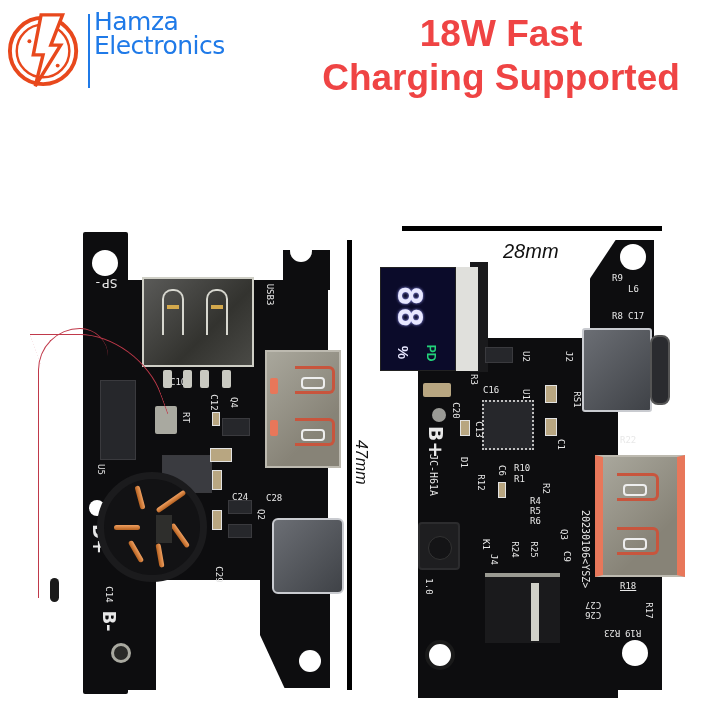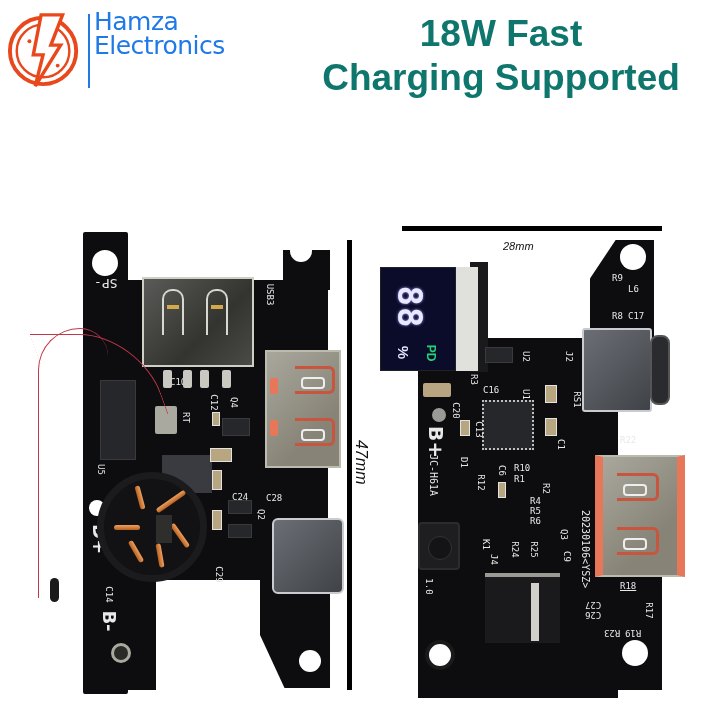--- a/index.html
+++ b/index.html
@@ -7,27 +7,27 @@
   body { position: relative; font-family: "Liberation Sans", sans-serif; }
 
   
   .logo { position: absolute; left: 4px; top: 6px; width: 250px; height: 90px; }
   .logo-icon { position: absolute; left: 2px; top: 4px; width: 78px; height: 78px; }
   .logo-divider { position: absolute; left: 84px; top: 8px; width: 2px; height: 74px; background: #1f7ae8; }
   .logo-text { position: absolute; left: 90px; top: 4px; color: #1f7ae8; font-size: 25px; line-height: 24px; font-family: "DejaVu Sans", sans-serif; font-weight: normal; letter-spacing: -0.5px; }
   .logo-text div { white-space: nowrap; }
 
   
-  .headline { position: absolute; left: 282px; top: 12px; width: 438px; text-align: center; color: #0f766e; font-family: "Liberation Sans", sans-serif; font-weight: bold; font-size: 37px; line-height: 44px; }
+  .headline { position: absolute; left: 282px; top: 12px; width: 438px; text-align: center; color: #ef4444; font-family: "Liberation Sans", sans-serif; font-weight: bold; font-size: 37px; line-height: 44px; }
   .headline .line2 { font-size: 37px; }
 
   
   .dim-vline { position: absolute; left: 347px; top: 240px; width: 5px; height: 450px; background: #000; }
   .dim-hline { position: absolute; left: 402px; top: 226px; width: 260px; height: 5px; background: #000; }
-  .dim-label-h { position: absolute; left: 503px; top: 240px; font-style: italic; font-size: 11px; color: #111; }
+  .dim-label-h { position: absolute; left: 503px; top: 240px; font-style: italic; font-size: 20px; color: #111; }
   .dim-label-v { position: absolute; left: 352px; top: 440px; font-style: italic; font-size: 16px; color: #111; transform: rotate(90deg); transform-origin: left top; margin-left: 18px; }
 
   
   .pcb { position: absolute; background: #0d0d0f; }
   .silk { position: absolute; color: #e8e8e8; font-size: 9px; font-family: "DejaVu Sans Mono", monospace; line-height: 1; white-space: nowrap; }
   .silk.big { font-size: 18px; font-family: "DejaVu Sans", sans-serif; font-weight: bold; }
   .hole { position: absolute; border-radius: 50%; background: #ffffff; }
   .pad { position: absolute; background: #c9c9c1; border-radius: 2px; }
   .chip { position: absolute; background: #26272b; border: 1px solid #3a3a3e; }
   .cap { position: absolute; background: #b8a681; border: 1px solid #e2e2e2; }

